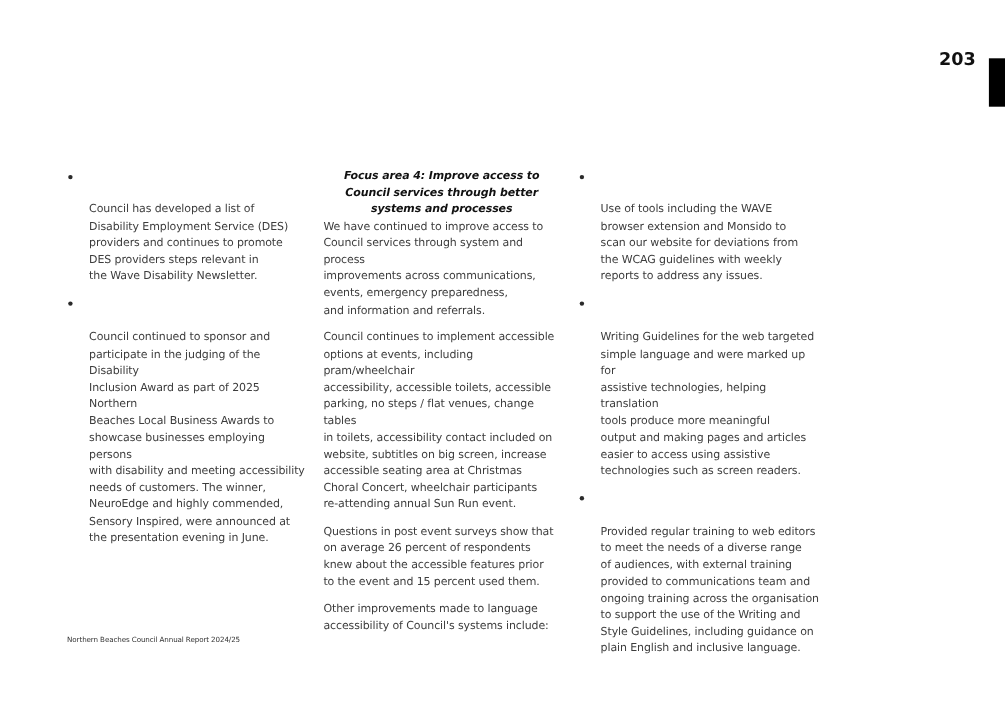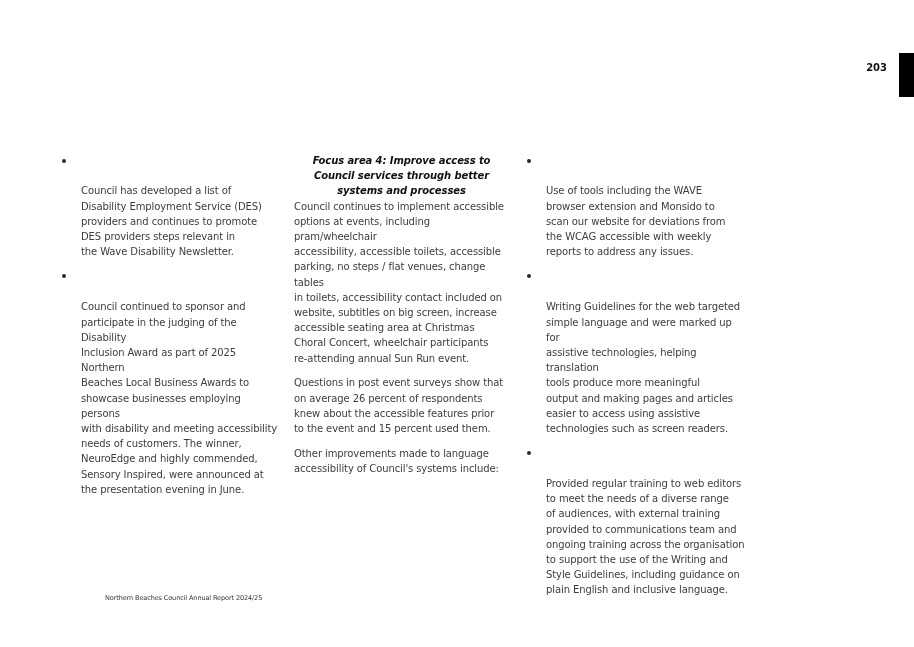--- a/index.html
+++ b/index.html
@@ -10,23 +10,23 @@
     body {
       width: 914px;
       height: 647px;
       position: relative;
       overflow: hidden;
       font-family: "DejaVu Sans", sans-serif;
       color: #3c3c3c;
     }
     .page-number {
       position: absolute;
-      top: 62px;
+      top: 44px;
       right: 27px;
-      font-size: 10px;
+      font-size: 16px;
       font-weight: bold;
       color: #111111;
       font-family: "DejaVu Sans", sans-serif;
     }
     .page-tab {
       position: absolute;
       top: 53px;
       left: 899px;
       width: 15px;
       height: 44px;
@@ -71,25 +71,24 @@
       margin: 0;
       text-align: center;
     }
     .para {
       margin: 0 0 9.5px 0;
       white-space: pre-line;
     }
     .footer {
       position: absolute;
       left: 61px;
-      top: 594px;
+      top: 578px;
       font-size: 6.5px;
       color: #333333;
       letter-spacing: -0.1px;
-      margin-left: 44px;
     }
   </style>
 </head>
 <body>
 
 <div class="page-number">203</div>
 <div class="page-tab"></div>
 
 <div class="column col-1">
   <ul class="bullets">
@@ -114,20 +113,25 @@
 Sensory Inspired, were announced at
 the presentation evening in June.</span>
     </li>
   </ul>
 </div>
 
 <div class="column col-2">
   <p class="focus-heading">Focus area 4: Improve access to
 Council services through better
 systems and processes</p>
+  <p class="para">We have continued to improve access to
+Council services through system and process
+improvements across communications,
+events, emergency preparedness,
+and information and referrals.</p>
   <p class="para">Council continues to implement accessible
 options at events, including pram/wheelchair
 accessibility, accessible toilets, accessible
 parking, no steps / flat venues, change tables
 in toilets, accessibility contact included on
 website, subtitles on big screen, increase
 accessible seating area at Christmas
 Choral Concert, wheelchair participants
 re-attending annual Sun Run event.</p>
   <p class="para">Questions in post event surveys show that
@@ -138,21 +142,21 @@
 accessibility of Council's systems include:</p>
 </div>
 
 <div class="column col-3">
   <ul class="bullets">
     <li>
       <span class="bullet-dot"></span>
       <span>Use of tools including the WAVE
 browser extension and Monsido to
 scan our website for deviations from
-the WCAG accessible with weekly
+the WCAG guidelines with weekly
 reports to address any issues.</span>
     </li>
     <li>
       <span class="bullet-dot"></span>
       <span>Writing Guidelines for the web targeted
 simple language and were marked up for
 assistive technologies, helping translation
 tools produce more meaningful
 output and making pages and articles
 easier to access using assistive

